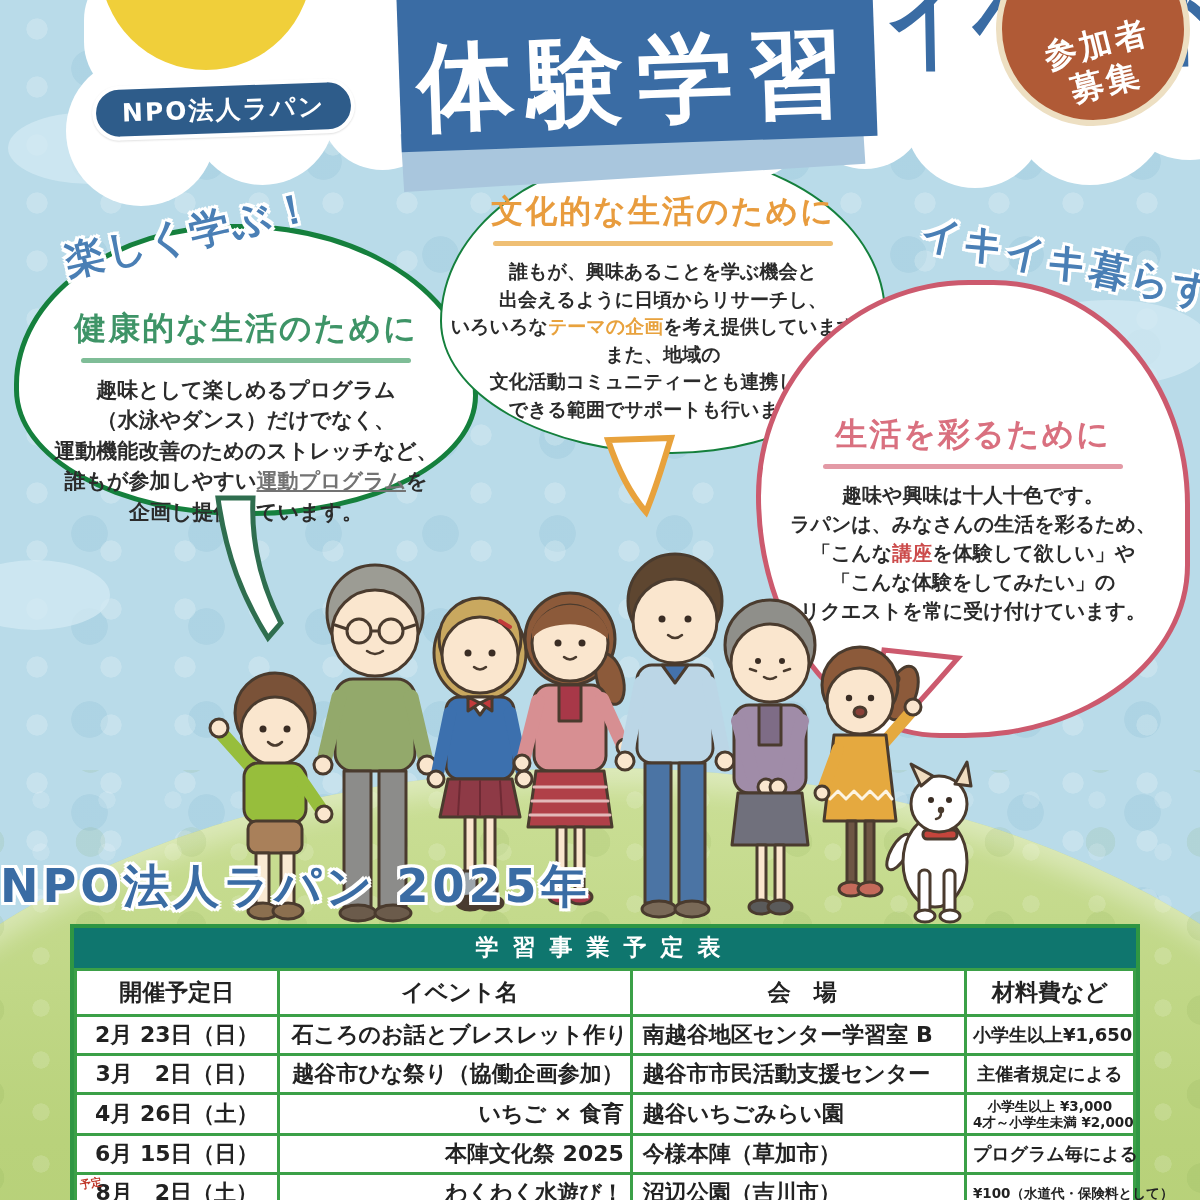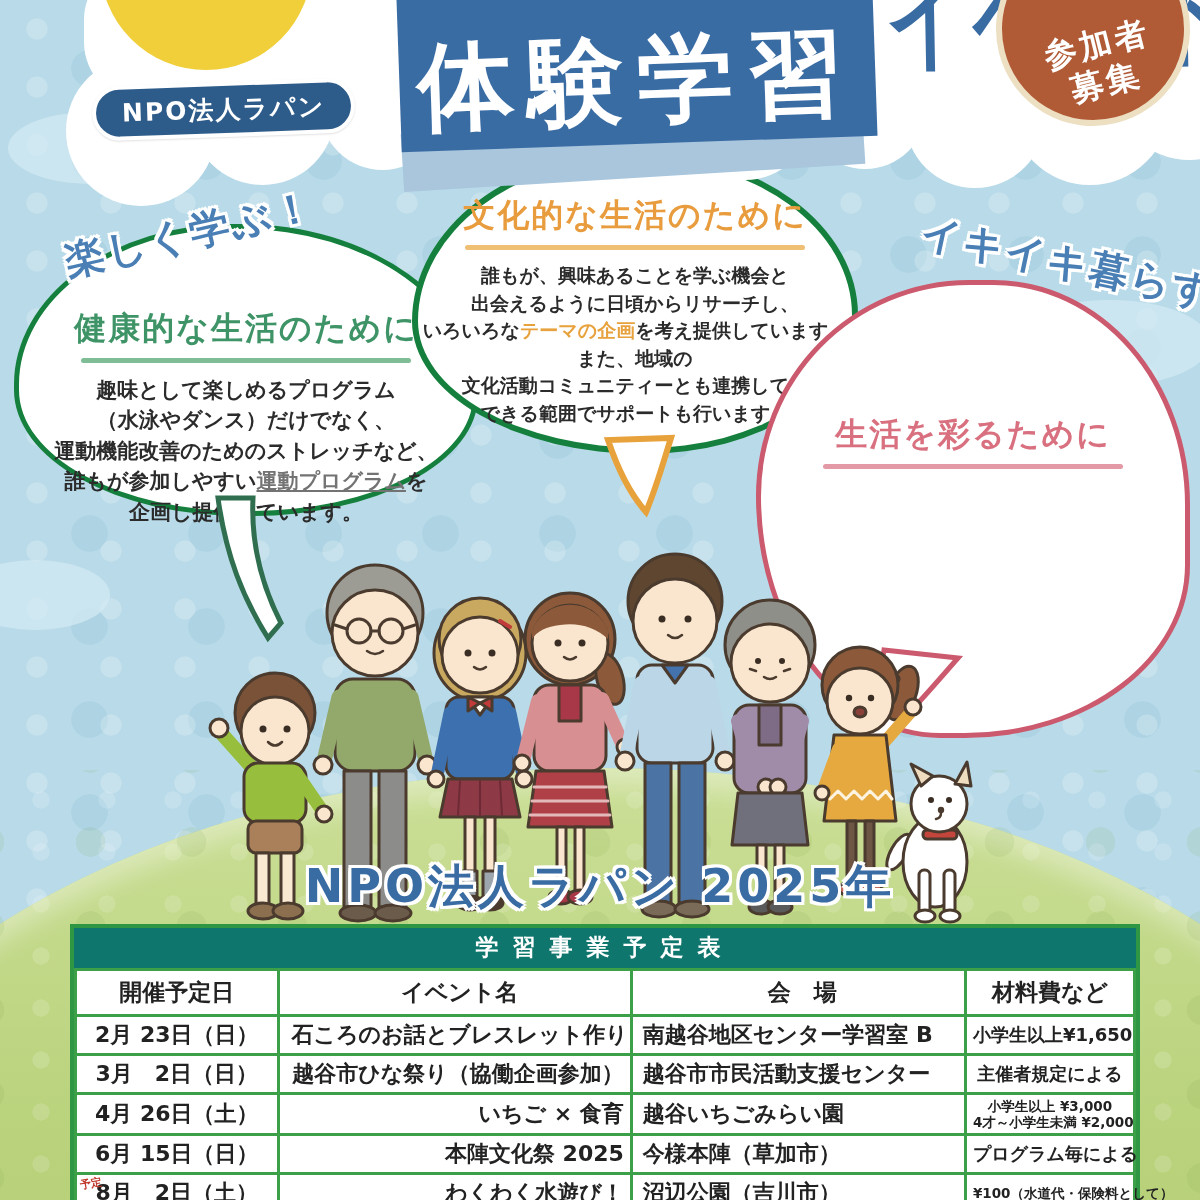--- a/index.html
+++ b/index.html
@@ -55,37 +55,37 @@
   .b-title{font-size:32px;letter-spacing:2px;}
   .b-underline{height:5px;border-radius:3px;margin:7px auto 12px auto;}
   .b-body{line-height:1.45;}
   .b-body .hl{font-weight:700;}
   .b-green{left:14px;top:224px;width:464px;height:292px;border:5px solid #15803d;
       border-radius:48% 52% 50% 50% / 56% 60% 42% 44%;padding-top:0;box-sizing:border-box;}
   .b-green .b-title{color:#3E9467;margin-top:78px;}
   .b-green .b-underline{background:#7FBD97;width:330px;}
   .b-green .b-body{font-size:21px;}
   .b-green .hl{color:#737373;text-decoration:underline;}
-  .b-orange{left:412px;top:152px;width:446px;height:302px;border:6px solid #15803d;
+  .b-orange{left:440px;top:152px;width:446px;height:302px;border:2px solid #15803d;
       border-radius:50% 50% 48% 52% / 56% 54% 46% 44%;box-sizing:border-box;}
   .b-orange .b-title{color:#E89C3E;margin-top:36px;}
   .b-orange .b-underline{background:#EFBF74;width:340px;}
   .b-orange .b-body{font-size:19px;}
   .b-orange .hl{color:#E8A23D;}
   .b-pink{left:756px;top:280px;width:434px;height:458px;border:5px solid #CC5A6E;
       border-radius:52% 48% 55% 45% / 50% 52% 40% 56%;box-sizing:border-box;}
   .b-pink .b-title{color:#D9707F;margin-top:128px;}
   .b-pink .b-underline{background:#E39AA6;width:300px;}
   .b-pink .b-body{font-size:20px;}
   .b-pink .hl{color:#CC4B4B;}
   .tails{position:absolute;left:0;top:0;z-index:3;pointer-events:none;}
   
   .family{position:absolute;left:185px;top:520px;z-index:7;}
   
-  .year-title{position:absolute;left:0;width:1200px;top:856px;text-align:center;z-index:8;
+  .year-title{position:absolute;left:0;width:1200px;top:856px;z-index:8;
       color:#3A6CA4;font-size:46px;letter-spacing:4px;
       text-shadow:3px 0 0 #fff,-3px 0 0 #fff,0 3px 0 #fff,0 -3px 0 #fff,
                   3px 3px 0 #fff,-3px -3px 0 #fff,3px -3px 0 #fff,-3px 3px 0 #fff;}
   .sched{position:absolute;left:70px;top:924px;width:1070px;z-index:8;background:#fff;
       border:4px solid #2F9643;box-sizing:border-box;}
   .sched-band{background:#0f766e;color:#fff;text-align:center;font-size:23px;letter-spacing:14px;
       padding:4px 0 5px 0;}
   table.tbl{width:100%;border-collapse:collapse;table-layout:fixed;}
   .tbl th,.tbl td{border:3px solid #3BA047;color:#222;}
   .tbl th{font-size:23px;padding:6px 2px;background:#fff;text-align:center;}
@@ -159,20 +159,27 @@
         <div><span>出会えるように日頃からリサーチし、</span></div>
         <div><span>いろいろな</span><span class="hl">テーマの企画</span><span>を考え提供しています。</span></div>
         <div><span>また、地域の</span></div>
         <div><span>文化活動コミュニティーとも連携して、</span></div>
         <div><span>できる範囲でサポートも行います。</span></div>
       </div>
   </div>
   <div class="bubble b-pink">
     <div class="b-title">生活を彩るために</div>
     <div class="b-underline"></div>
+    <div class="b-body">
+        <div><span>趣味や興味は十人十色です。</span></div>
+        <div><span>ラパンは、みなさんの生活を彩るため、</span></div>
+        <div><span>「こんな</span><span class="hl">講座</span><span>を体験して欲しい」や</span></div>
+        <div><span>「こんな体験をしてみたい」の</span></div>
+        <div><span>リクエストを常に受け付けています。</span></div>
+      </div>
   </div>
 
   <svg class="tails" width="1200" height="1200" viewBox="0 0 1200 1200">
     <path d="M218,498 C226,556 243,598 268,638 L281,623 C259,580 251,540 253,498 Z" fill="#fff" stroke="#2F6E4F" stroke-width="5"></path>
     <path d="M608,440 C620,476 632,496 646,512 C657,486 663,463 671,438 L608,440 Z" fill="#fff" stroke="#E8A23C" stroke-width="6"></path>
     <path d="M884,650 C878,692 870,716 848,748 L864,754 C902,724 928,692 958,658 Z" fill="#fff" stroke="#CC5A6E" stroke-width="5"></path>
   </svg>
 
   <svg class="family" width="830" height="410" viewBox="0 0 830 410" stroke-linecap="round" stroke-linejoin="round">
 

